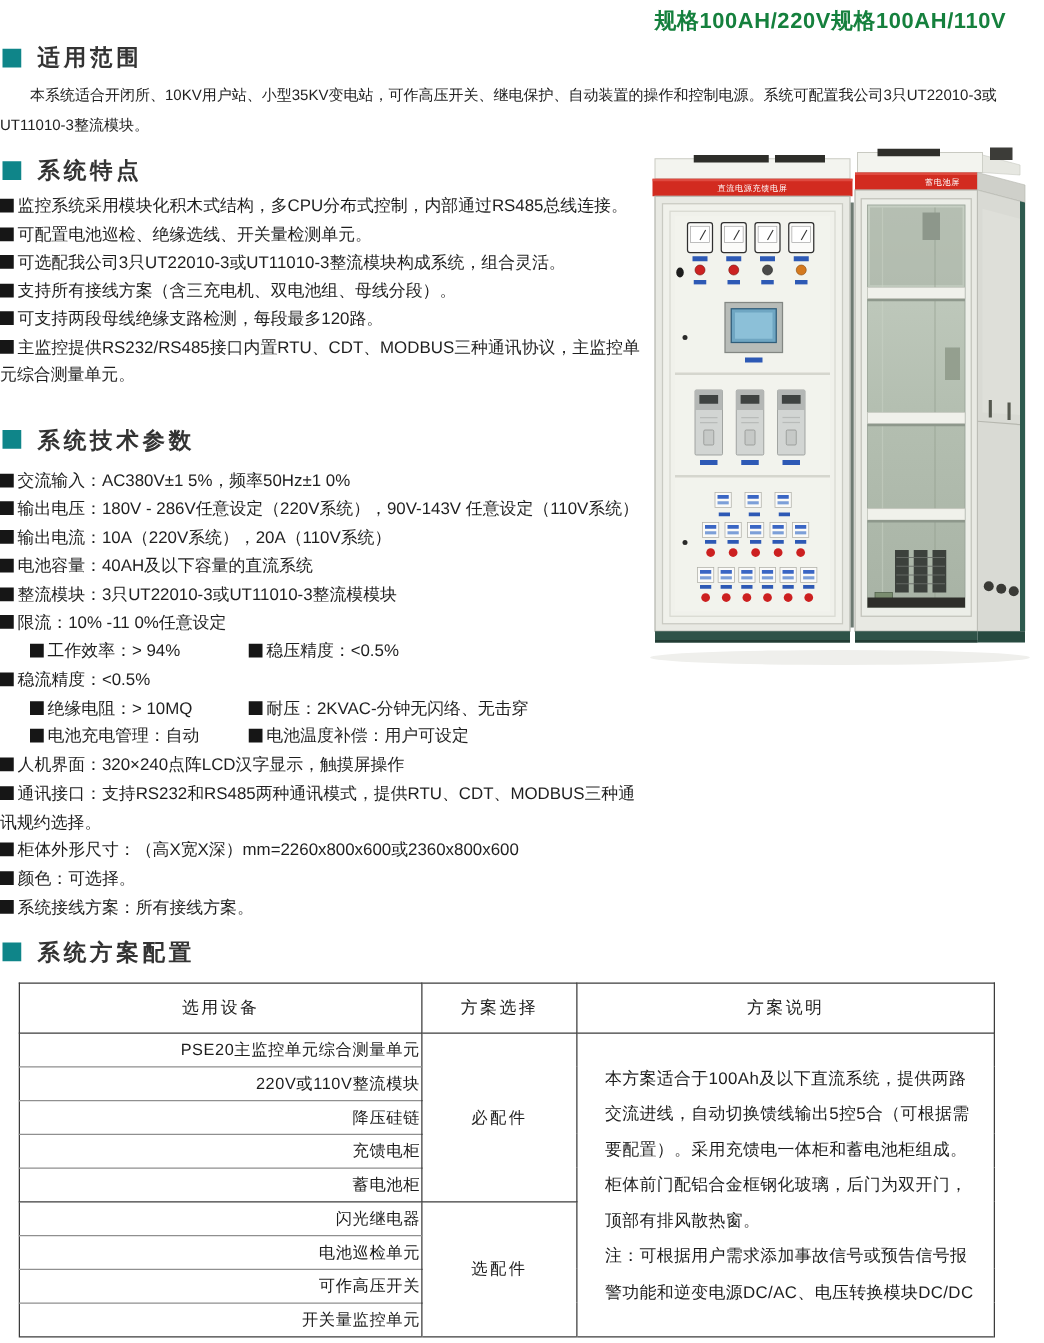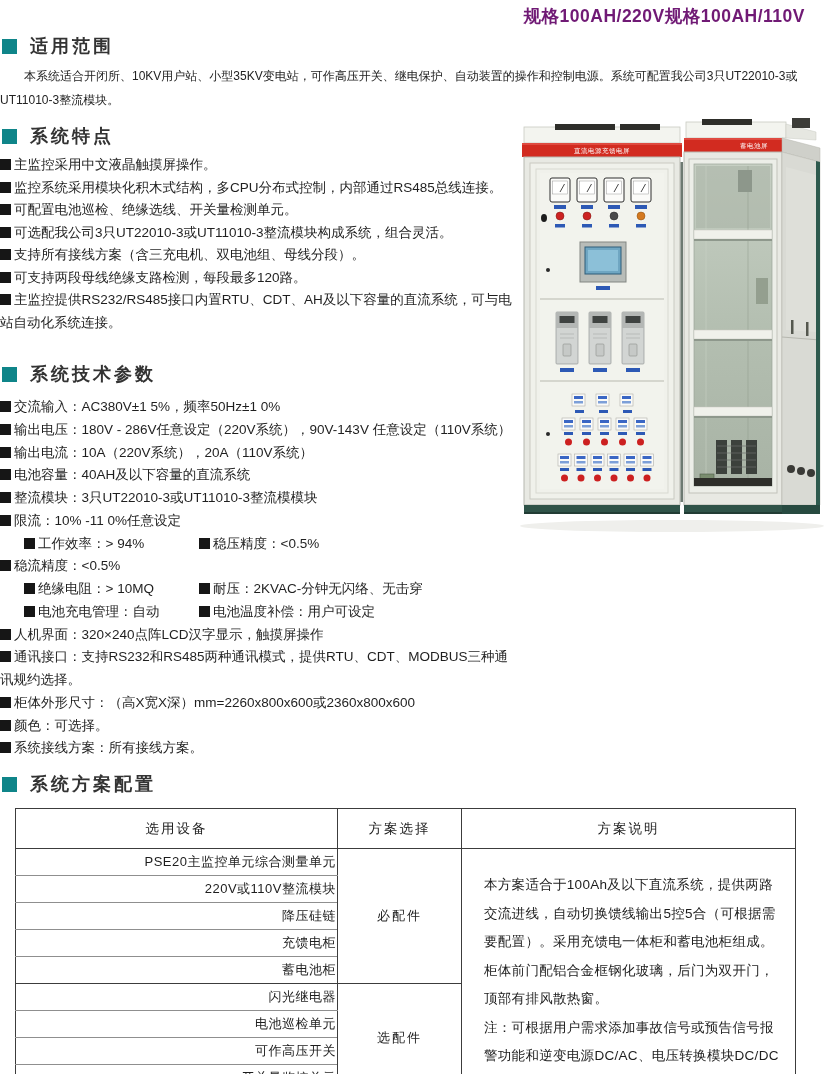--- a/index.html
+++ b/index.html
@@ -11,21 +11,21 @@
     font-family:"Liberation Sans","DejaVu Sans",sans-serif;
     overflow:hidden;
   }
   
   .spec-title{
     padding:4px 30px 0 0;
     text-align:right;
     font-size:17.5px;
     font-weight:800;
     letter-spacing:.5px;
-    color:#701a75;
+    color:#15803d;
     line-height:24px;
   }
   
   .sec-head{
     display:flex;align-items:center;
     margin:6px 0 0 2px;
     height:24px;
   }
   .sec-head .teal-sq{
     width:15px;height:15px;
@@ -133,27 +133,26 @@
     <span class="teal-sq"></span>
     <span class="sec-title">适用范围</span>
   </div>
   <p class="scope-body">本系统适合开闭所、10KV用户站、小型35KV变电站，可作高压开关、继电保护、自动装置的操作和控制电源。系统可配置我公司3只UT22010-3或UT11010-3整流模块。</p>
 
   <div class="sec-head mt12">
     <span class="teal-sq"></span>
     <span class="sec-title">系统特点</span>
   </div>
   <div class="blist feat">
-    <div class="b-row"><span class="sq"></span><span>主监控采用中文液晶触摸屏操作。</span></div>
     <div class="b-row"><span class="sq"></span><span>监控系统采用模块化积木式结构，多CPU分布式控制，内部通过RS485总线连接。</span></div>
     <div class="b-row"><span class="sq"></span><span>可配置电池巡检、绝缘选线、开关量检测单元。</span></div>
     <div class="b-row"><span class="sq"></span><span>可选配我公司3只UT22010-3或UT11010-3整流模块构成系统，组合灵活。</span></div>
     <div class="b-row"><span class="sq"></span><span>支持所有接线方案（含三充电机、双电池组、母线分段）。</span></div>
     <div class="b-row"><span class="sq"></span><span>可支持两段母线绝缘支路检测，每段最多120路。</span></div>
-    <div class="b-row"><span class="sq"></span><span>主监控提供RS232/RS485接口内置RTU、CDT、AH及以下容量的直流系统，可与电站自动化系统连接。</span></div>
+    <div class="b-row"><span class="sq"></span><span>主监控提供RS232/RS485接口内置RTU、CDT、MODBUS三种通讯协议，主监控单元综合测量单元。</span></div>
   </div>
 
   <div class="sec-head mt28">
     <span class="teal-sq"></span>
     <span class="sec-title">系统技术参数</span>
   </div>
   <div class="blist tech">
     <div class="b-row"><span class="sq"></span><span>交流输入：AC380V±1 5%，频率50Hz±1 0%</span></div>
     <div class="b-row"><span class="sq"></span><span>输出电压：180V - 286V任意设定（220V系统），90V-143V 任意设定（110V系统）</span></div>
     <div class="b-row"><span class="sq"></span><span>输出电流：10A（220V系统），20A（110V系统）</span></div>

